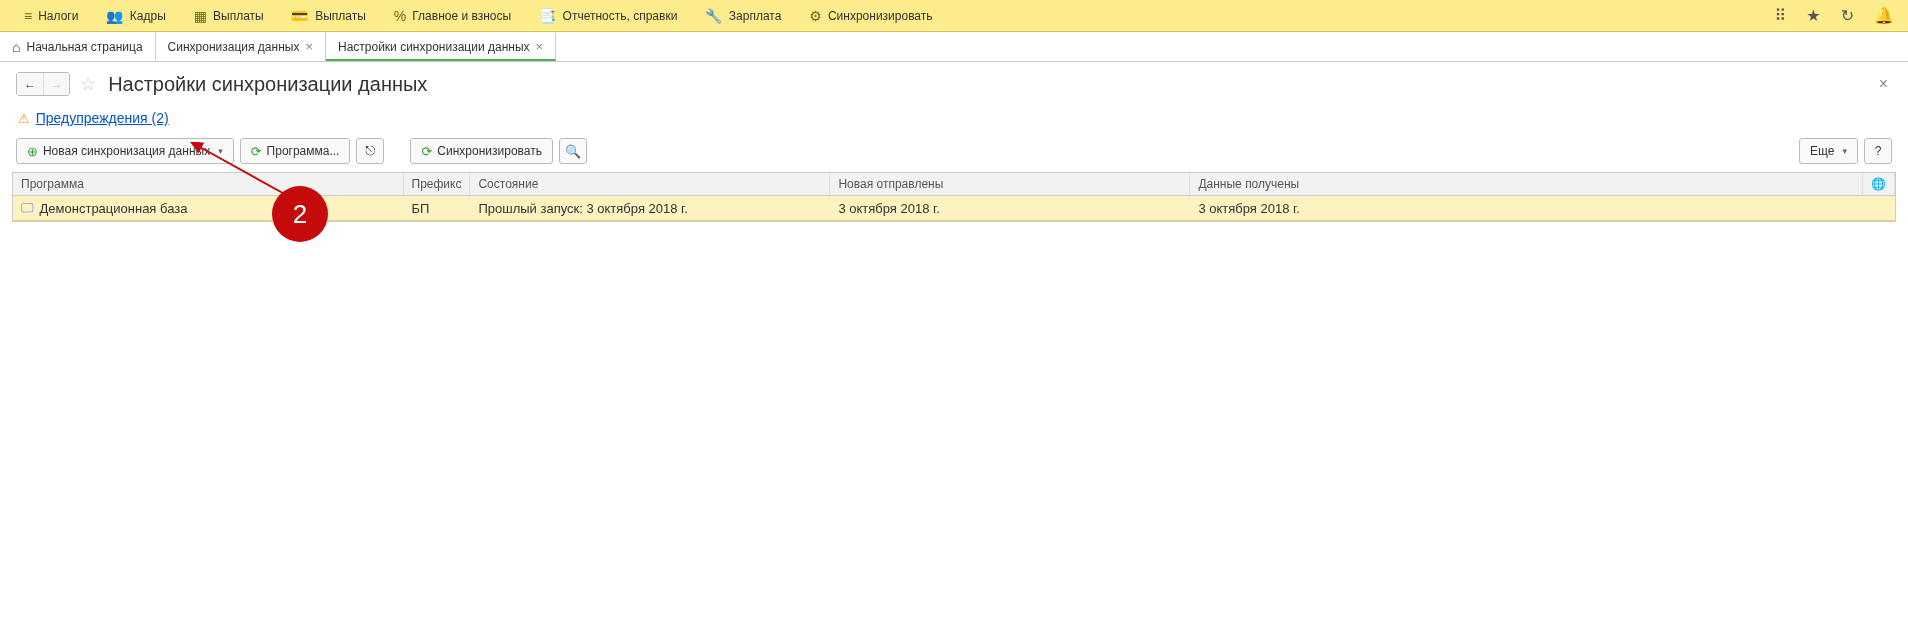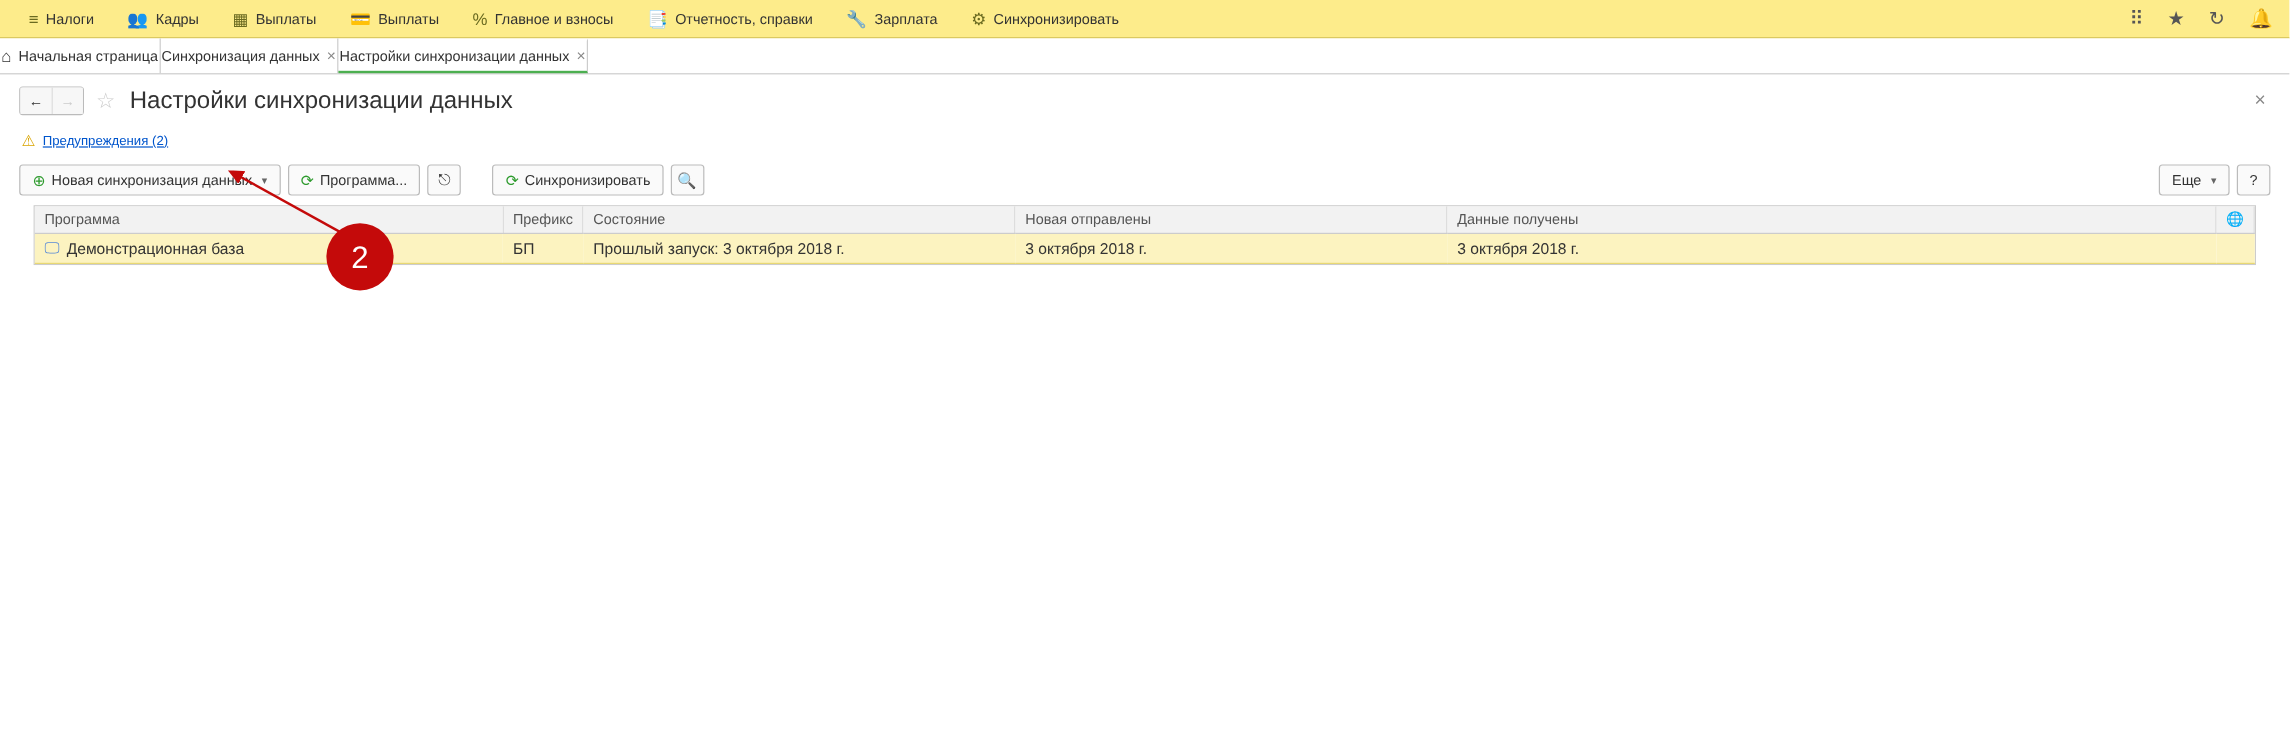--- a/index.html
+++ b/index.html
@@ -8,49 +8,49 @@
   
   .topbar { background: #fdec8b; height: 32px; display: flex; align-items: center; padding: 0 10px; border-bottom: 1px solid #d3c057; }
   .topbar .left { display: flex; gap: 0; flex: 1; }
   .topbar .right { display: flex; gap: 12px; align-items: center; }
   .top-item { display: flex; align-items: center; gap: 6px; padding: 0 14px; height: 32px; cursor: pointer; color: #333; }
   .top-icon { color: #6a6a20; font-size: 14px; }
   .right-icon { font-size: 16px; color: #555; cursor: pointer; padding: 4px; }
   
   
   .tabs-row { height: 30px; display: flex; align-items: stretch; border-bottom: 1px solid #ccc; background: #fff; }
-  .tab { display: flex; align-items: center; gap: 6px; padding: 0 1px; border-right: 1px solid #ccc; cursor: pointer; font-size: 12px; }
+  .tab { display: flex; align-items: center; gap: 6px; padding: 0 12px; border-right: 1px solid #ccc; cursor: pointer; font-size: 12px; }
   .tab.home-tab::before { content: "⌂"; font-size: 14px; }
   .tab.active { border-top: 2px solid transparent; border-bottom: 2px solid #4caf50; }
   .tab .close { color: #888; font-size: 13px; }
   
   
   .page-head { display: flex; align-items: center; height: 44px; padding: 0 16px; }
   .nav-btns { display: inline-flex; border: 1px solid #bbb; border-radius: 3px; margin-right: 10px; }
   .nav-btn { width: 26px; height: 22px; display: flex; align-items: center; justify-content: center; cursor: pointer; background: #f7f7f7; }
   .nav-btn + .nav-btn { border-left: 1px solid #ddd; }
   .star { font-size: 18px; color: #ccc; margin-right: 12px; cursor: pointer; }
   .page-title { font-size: 20px; color: #333; flex: 1; }
   .page-close { color: #888; font-size: 16px; cursor: pointer; padding: 4px; }
   
   
   .warn-row { padding: 4px 18px; display: flex; align-items: center; gap: 6px; }
   .warn-icon { color: #d9a400; font-size: 13px; }
-  .warn-link { color: #0055cc; text-decoration: underline; cursor: pointer; font-size: 11px; }
+  .warn-link { color: #0055cc; text-decoration: underline; cursor: pointer; font-size: 14px; }
   
   
   .toolbar { padding: 8px 16px; display: flex; align-items: center; gap: 6px; }
   .btn { display: inline-flex; align-items: center; gap: 5px; height: 26px; padding: 0 10px; border: 1px solid #bbb; border-radius: 3px; background: #fafafa; cursor: pointer; font-size: 12px; }
   .btn .ic { font-size: 13px; }
   .btn.has-drop::after { content: "▾"; font-size: 9px; margin-left: 3px; color: #666; }
   .btn.square { padding: 0; width: 28px; justify-content: center; }
   .toolbar .spacer { flex: 1; }
   
   
-  .tbl-wrap { margin: 0 28px; border: 1px solid #ccc; }
+  .tbl-wrap { margin: 0 12px; border: 1px solid #ccc; }
   .tbl { width: 100%; border-collapse: collapse; }
   .tbl th { background: #f2f2f2; text-align: left; font-weight: normal; font-size: 12px; padding: 4px 8px; border-right: 1px solid #ddd; border-bottom: 1px solid #ccc; color: #555; height: 22px; }
   .tbl th:last-child { width: 24px; text-align: center; }
   .tbl td { padding: 4px 8px; font-size: 13px; border-right: 1px solid transparent; height: 24px; }
   .tbl tr.selected td { background: #fcf3c0; border-top: 1px solid #e8d874; border-bottom: 1px solid #e8d874; }
   .prog-cell { display: flex; align-items: center; gap: 6px; }
   .prog-icon { color: #5a8bd6; font-size: 13px; }
   .world-ic { color: #4a90d9; font-size: 12px; }
   
   

